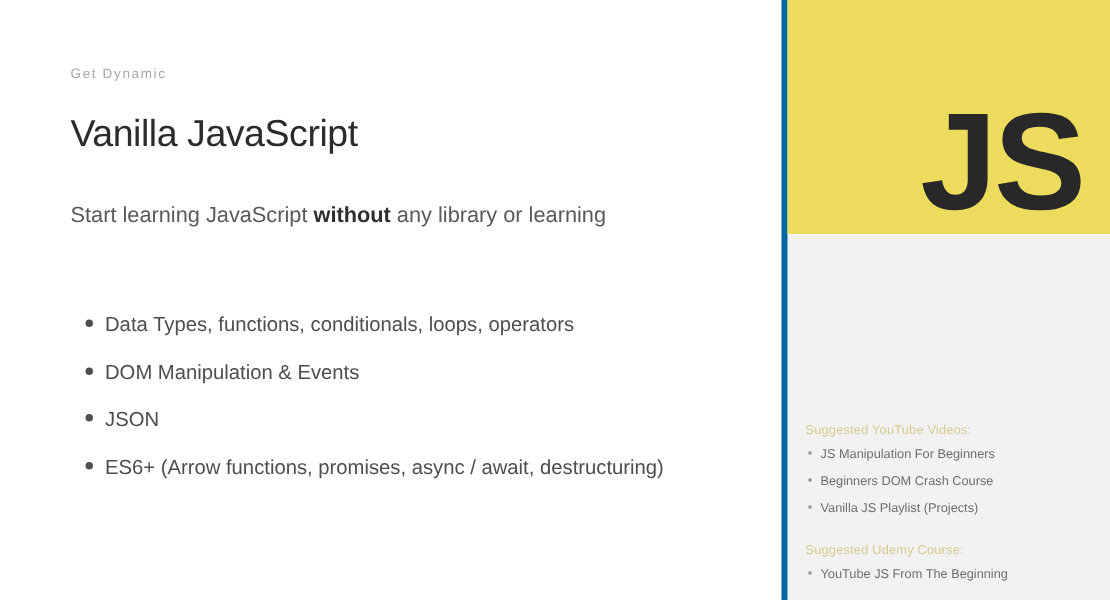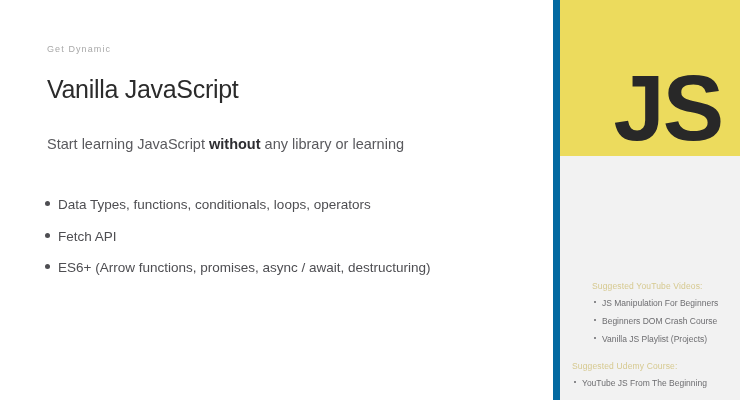--- a/index.html
+++ b/index.html
@@ -66,21 +66,21 @@
   .subtitle b {
     color: #2e2e32;
     font-weight: bold;
     text-align: right;
   }
 
   .bullets {
     position: absolute;
     left: 45px;
     top: 197px;
-    margin: 0;
+    margin: 12px;
     padding: 0;
     list-style: none;
   }
   .bullets li {
     display: block;
     font-size: 13.5px;
     color: #4e4e52;
     line-height: 1;
     margin-bottom: 17.5px;
     white-space: nowrap;
@@ -98,24 +98,24 @@
   }
   .bullets li .txt {
     vertical-align: middle;
   }
 
   
   .sidebar {
     position: absolute;
     right: 0;
     top: 0;
-    width: 187px;
+    width: 219px;
     height: 400px;
     background: #f2f2f2;
-    border-left: 7px solid #0369a1;
+    border-left: 4px solid #0369a1;
     box-sizing: border-box;
   }
 
   .logo-block {
     position: absolute;
     left: 0;
     top: 0;
     width: 100%;
     height: 156px;
     background: #ecdb5d;
@@ -131,21 +131,21 @@
     letter-spacing: -2px;
     line-height: 1;
     font-family: "Liberation Sans", sans-serif;
   }
 
   .sb-section {
     position: absolute;
     left: 12px;
     width: 170px;
   }
-  .sb-section.videos { top: 281px; margin-left: 20px; }
+  .sb-section.videos { top: 281px; }
   .sb-section.course { top: 361px; }
 
   .sb-heading {
     font-size: 8.5px;
     color: #d6c98f;
     font-weight: 400;
     letter-spacing: 0.15px;
     margin-bottom: 7px;
     white-space: nowrap;
   }
@@ -195,21 +195,24 @@
 
     <h1 class="title">Vanilla JavaScript</h1>
 
     <div class="subtitle"><span>Start learning JavaScript </span><b>without</b><span> any library or learning</span></div>
 
     <ul class="bullets">
       <li>
         <span class="dot"></span><span class="txt">Data Types, functions, conditionals, loops, operators</span>
       </li>
       <li>
-        <span class="dot"></span><span class="txt">Fetch API</span>
+        <span class="dot"></span><span class="txt">DOM Manipulation &amp; Events</span>
+      </li>
+      <li>
+        <span class="dot"></span><span class="txt">JSON</span>
       </li>
       <li>
         <span class="dot"></span><span class="txt">ES6+ (Arrow functions, promises, async / await, destructuring)</span>
       </li>
     </ul>
 
     <div class="bottom-strip"></div>
   </div>
 
   <div class="sidebar">

